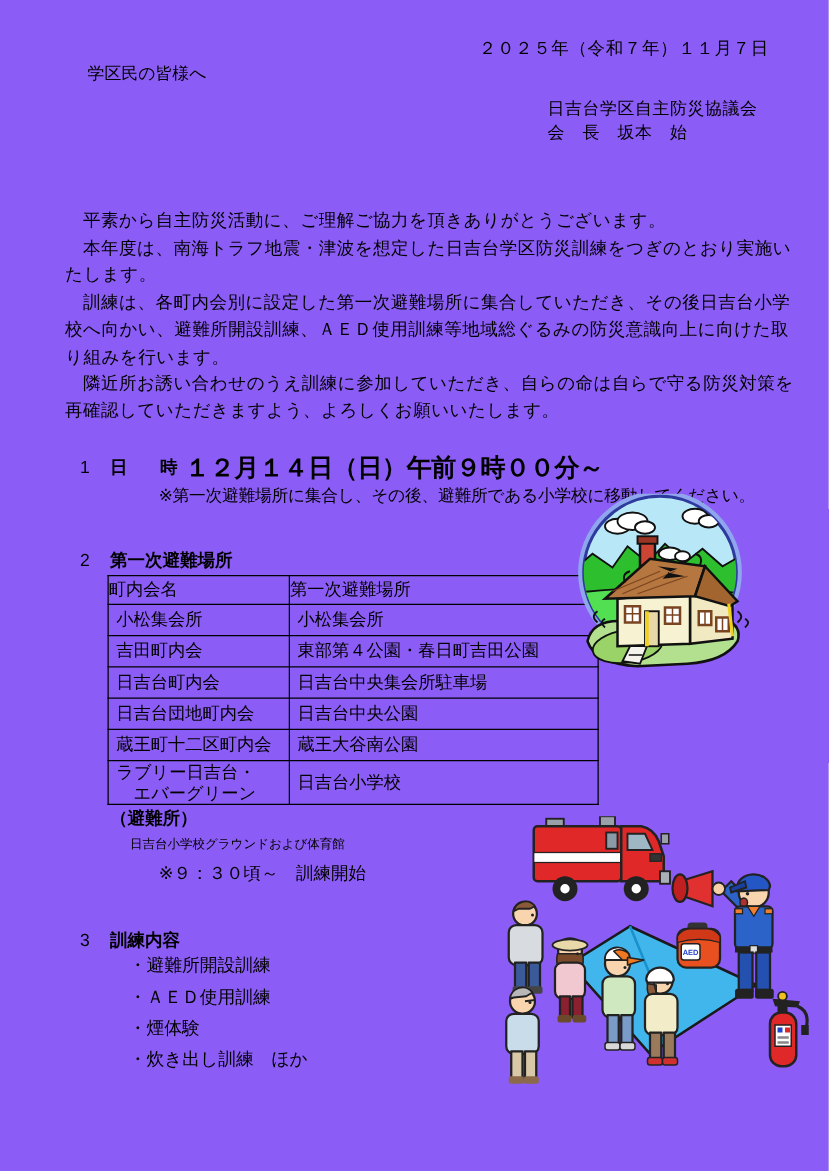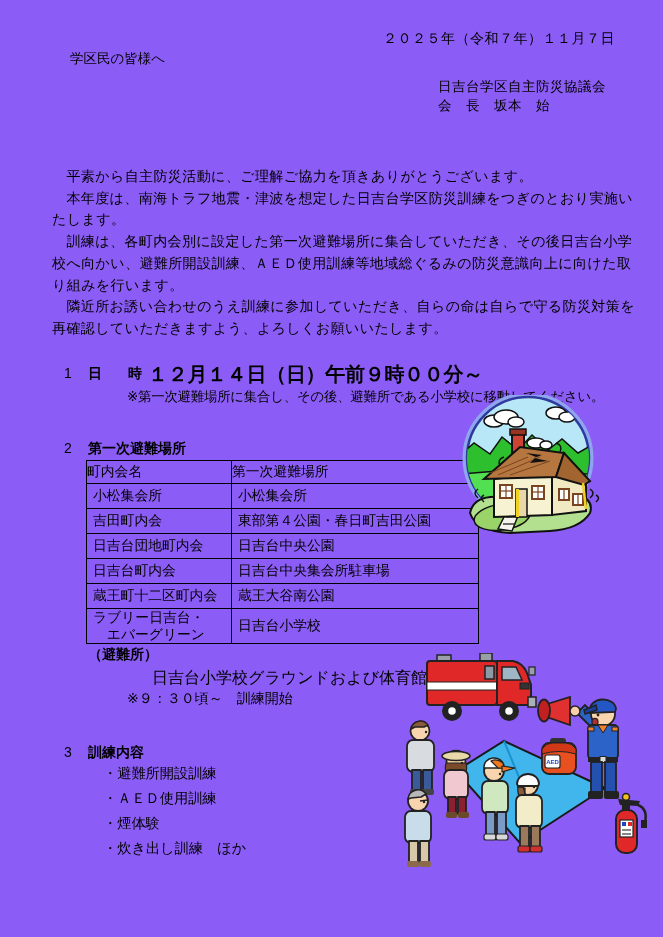--- a/index.html
+++ b/index.html
@@ -27,21 +27,21 @@
     position:absolute;top:460px;left:86px;
     border-collapse:collapse;font-size:13.8px;
     table-layout:fixed;
   }
   table.evac td{border:1.5px solid #000;padding:0 0 0 6px;height:24px;vertical-align:middle;}
   table.evac tr.hdr td{text-align:left;padding:0;height:22px;}
   td.c1{width:138px;}
   td.c2{width:240px;}
   td.prewrap{white-space:pre-line;line-height:17px;padding-top:3px;padding-bottom:3px;}
   .shelter-label{top:646px;left:88px;font-size:14px;font-weight:bold;}
-  .shelter-1{top:668px;left:104px;font-size:16px;margin-left:48px;}
+  .shelter-1{top:668px;left:104px;font-size:10px;}
   .shelter-2{top:690px;left:127px;font-size:14px;}
   .bullets{top:761px;left:103px;font-size:14.2px;line-height:25px;}
   .illus{position:absolute;}
 </style>
 </head>
 <body>
 
 <div class="page">
 
   <div class="abs date">２０２５年（令和７年）１１月７日</div>
@@ -80,26 +80,26 @@
       </tr>
       <tr>
         <td class="c1">小松集会所</td>
         <td class="c2">小松集会所</td>
       </tr>
       <tr>
         <td class="c1">吉田町内会</td>
         <td class="c2">東部第４公園・春日町吉田公園</td>
       </tr>
       <tr>
+        <td class="c1">日吉台町内会</td>
+        <td class="c2">日吉台中央集会所駐車場</td>
+      </tr>
+      <tr>
         <td class="c1">日吉台団地町内会</td>
         <td class="c2">日吉台中央公園</td>
-      </tr>
-      <tr>
-        <td class="c1">日吉台町内会</td>
-        <td class="c2">日吉台中央集会所駐車場</td>
       </tr>
       <tr>
         <td class="c1">蔵王町十二区町内会</td>
         <td class="c2">蔵王大谷南公園</td>
       </tr>
       <tr>
         <td class="c1 prewrap">ラブリー日吉台・
 　エバーグリーン</td>
         <td class="c2">日吉台小学校</td>
       </tr>

